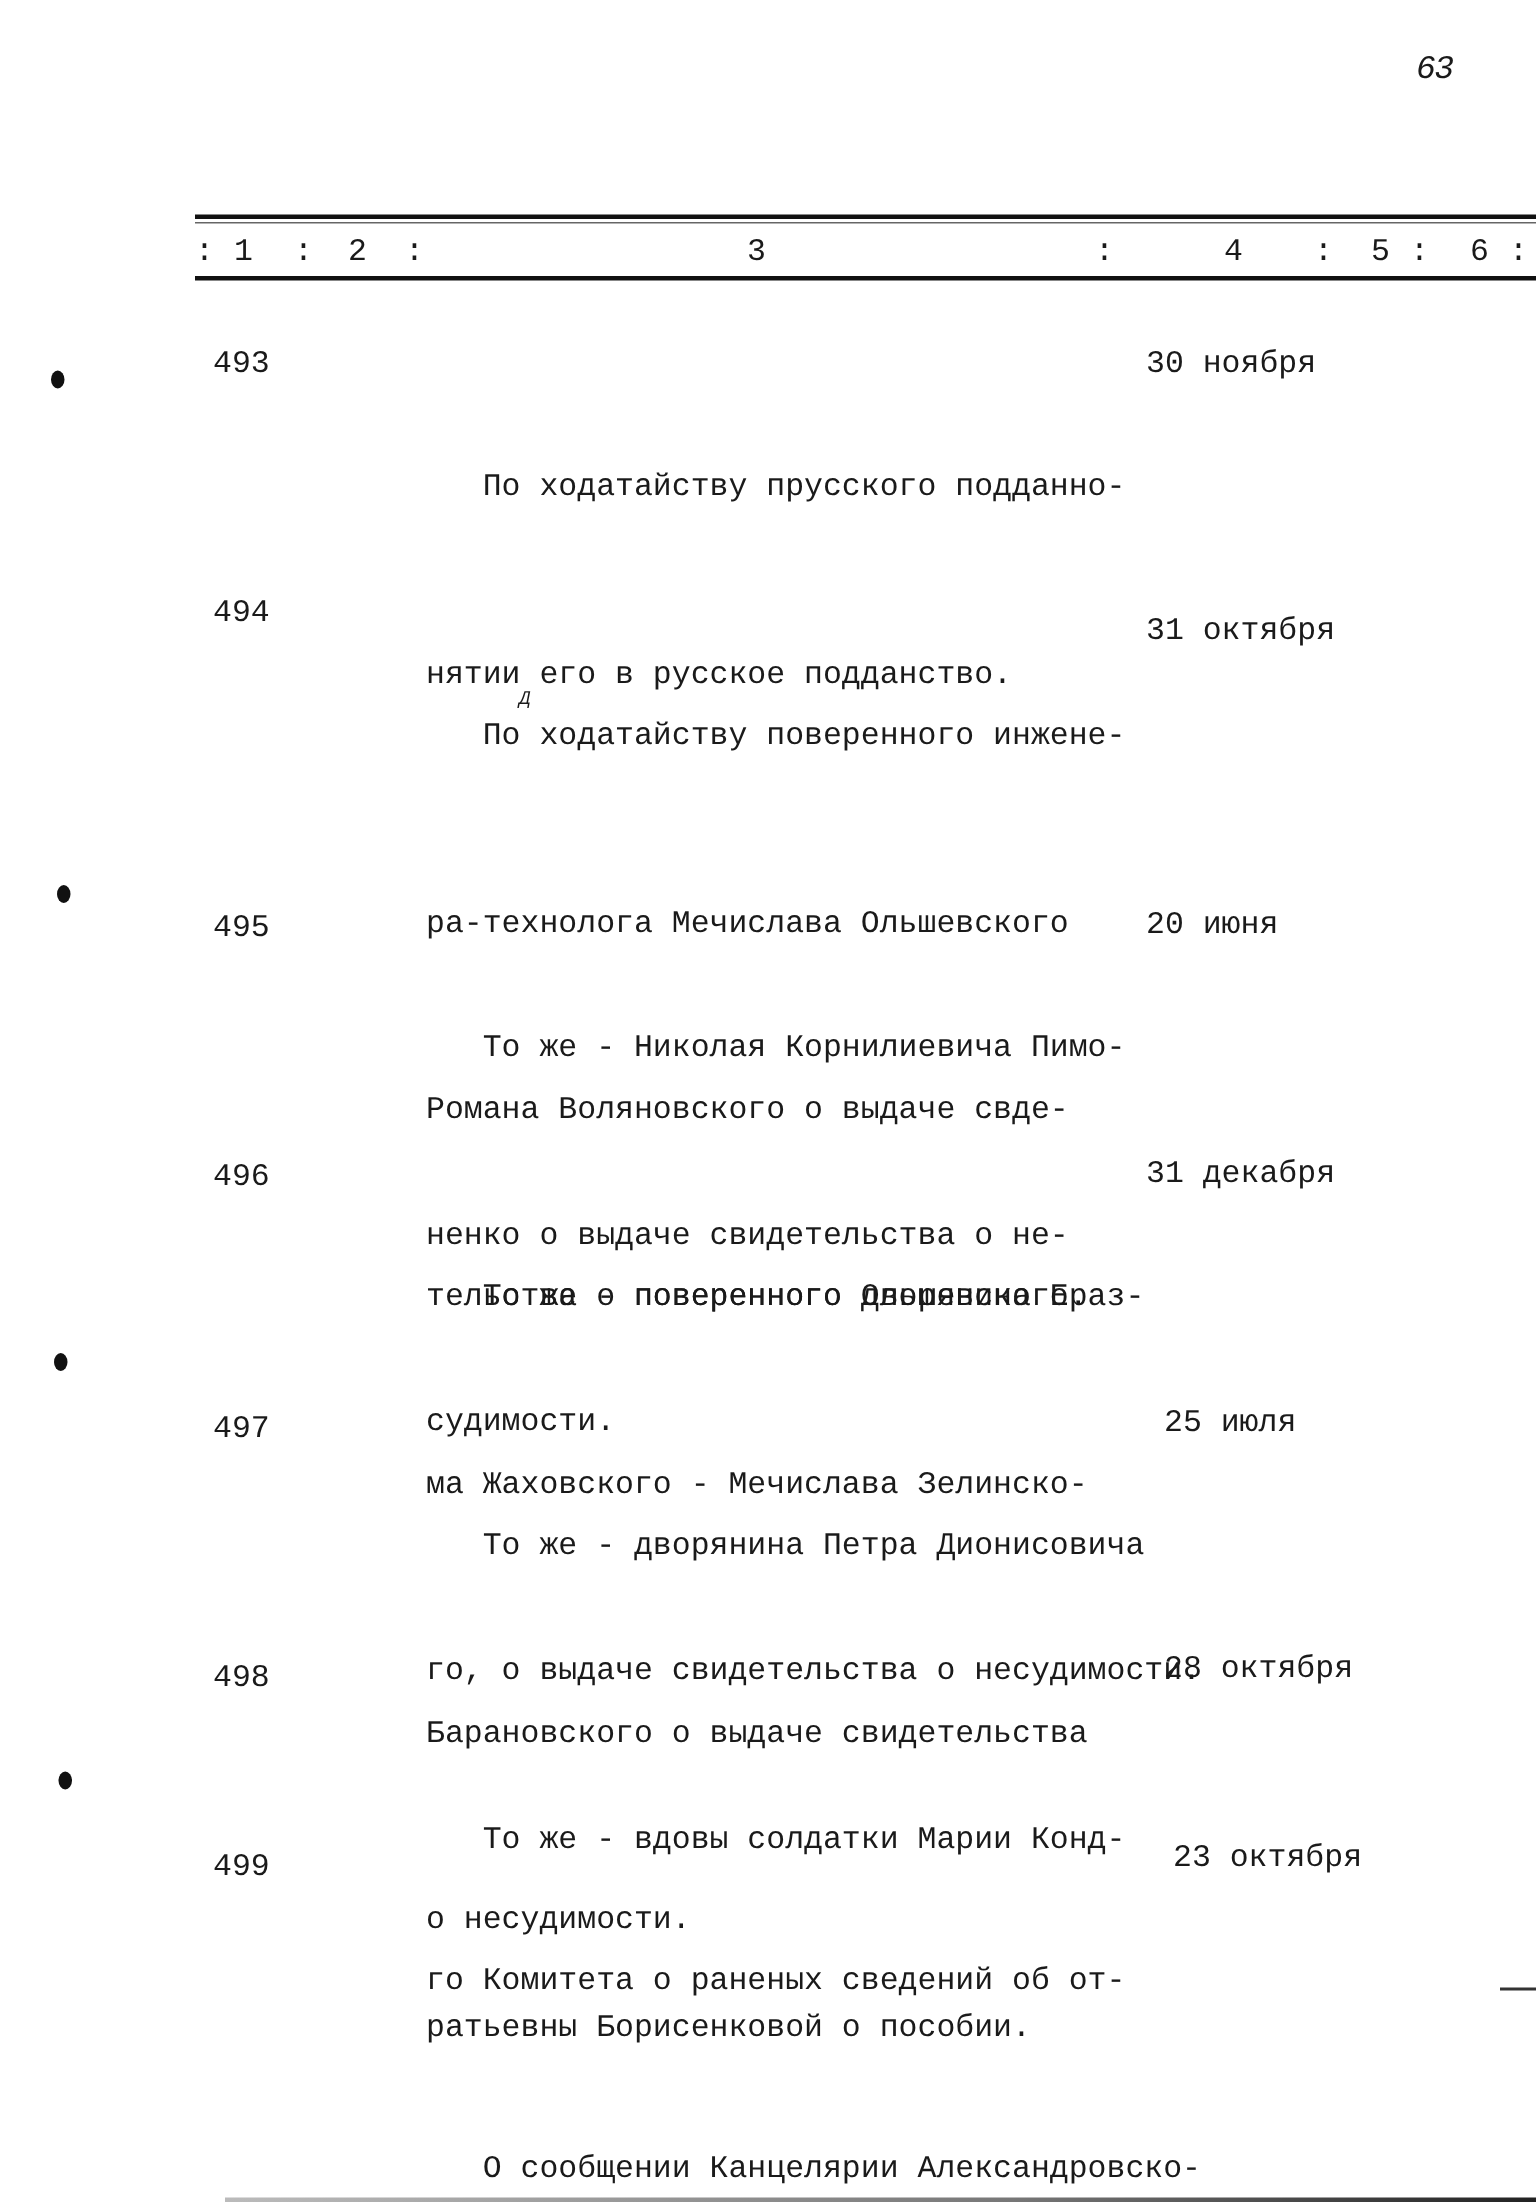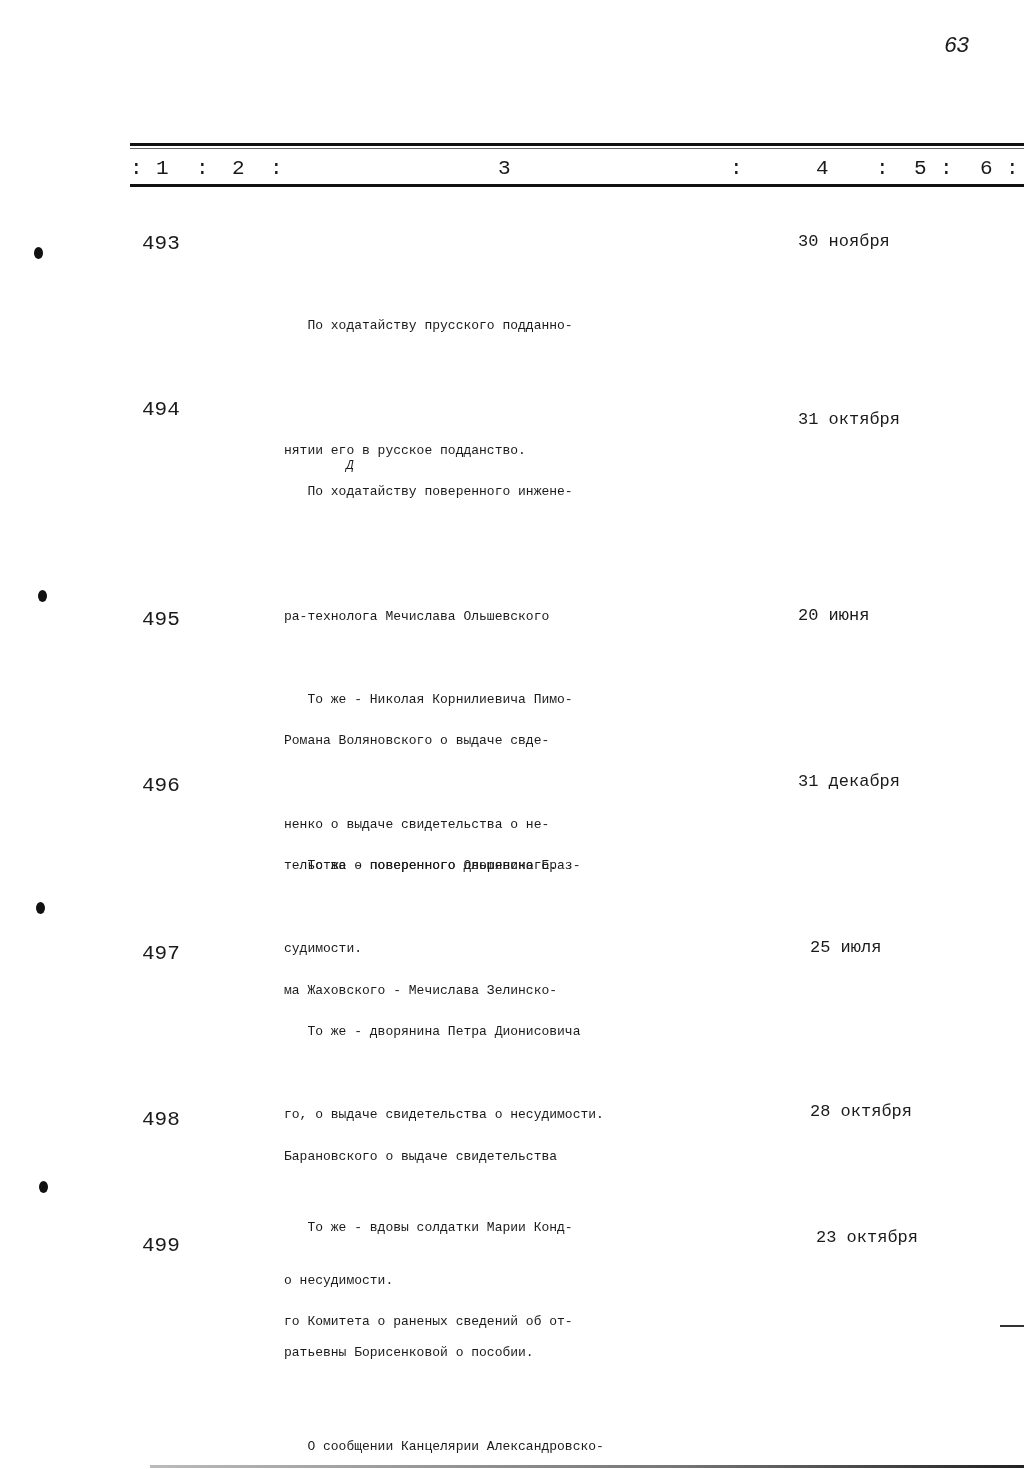--- a/index.html
+++ b/index.html
@@ -44,29 +44,28 @@
     .entry { position: absolute; left: 0; right: 0; }
     .entry-num {
       position: absolute;
       left: 142px;
       font-size: 21px;
     }
     .entry-text {
       position: absolute;
       left: 284px;
       width: 480px;
-      font-size: 13px;
+      font-size: 21px;
       line-height: 41.5px;
       white-space: pre;
     }
     .entry-date {
       position: absolute;
-      font-size: 17px;
+      font-size: 21px;
       white-space: pre;
-      margin-left: 34px;
     }
     .punch {
       position: absolute;
       width: 9px;
       height: 12px;
       background: #111;
       border-radius: 50%;
     }
     .edge-mark {
       position: absolute;

